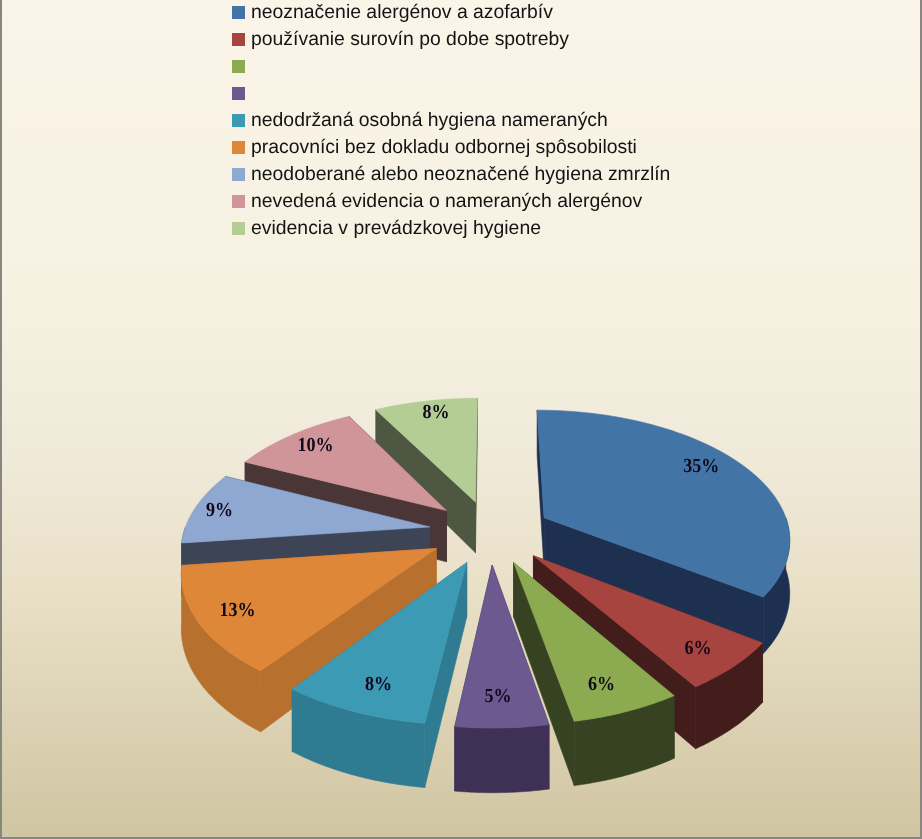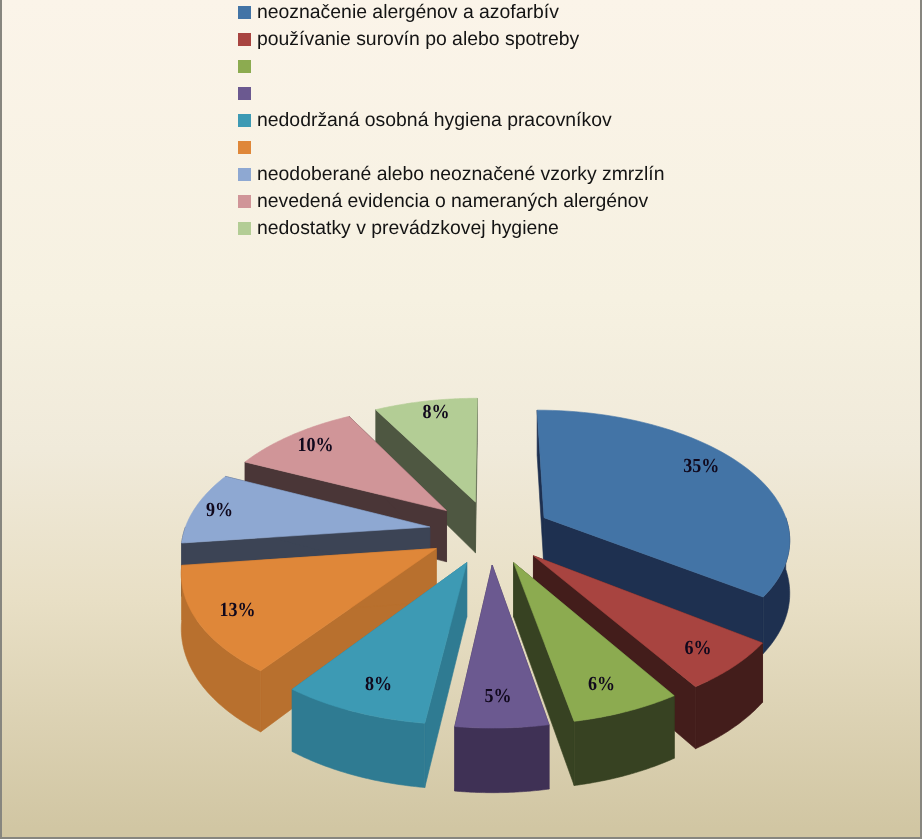--- a/index.html
+++ b/index.html
@@ -2,21 +2,21 @@
 <html><head>
 <meta charset="utf-8">
 <title>Pie chart</title>
 <style>
   html,body{margin:0;padding:0;background:#ffffff;}
   body{width:922px;height:839px;overflow:hidden;font-family:"Liberation Sans",sans-serif;
         -webkit-font-smoothing:antialiased;text-rendering:geometricPrecision;}
   #page{position:relative;width:922px;height:839px;box-sizing:border-box;overflow:hidden;}
   #bg{position:absolute;left:0;top:0;right:0;bottom:0;}
   #chart{position:absolute;left:0;top:0;}
-  #legend{position:absolute;left:236px;top:-1px;}
+  #legend{position:absolute;left:230px;top:-1px;}
   .lrow{display:flex;align-items:center;height:27px;}
   .lsw{width:13px;height:13px;margin-right:6px;flex:0 0 auto;}
   .ltx{font-size:19.4px;color:#141414;white-space:nowrap;line-height:1;}
 </style>
 </head>
 <body>
 
 <div id="page" style="border-left: 2px solid rgb(135, 134, 127); border-right: 2px solid rgb(135, 134, 127); border-bottom: 2px solid rgb(135, 134, 127);">
   <div id="bg" style="background: linear-gradient(rgb(251, 244, 233) 0px, rgb(246, 241, 225) 300px, rgb(240, 234, 218) 450px, rgb(232, 223, 197) 600px, rgb(209, 198, 163) 828px);"></div>
   <svg id="chart" width="922" height="839">
@@ -64,41 +64,42 @@
       <text x="0" y="0" text-anchor="middle" dominant-baseline="central" font-family="&quot;Liberation Serif&quot;,serif" font-size="20" transform="translate(313.6,444.5) scale(0.9,1)" font-weight="bold" fill="#10081C">10%</text>
       <text x="0" y="0" text-anchor="middle" dominant-baseline="central" font-family="&quot;Liberation Serif&quot;,serif" font-size="20" transform="translate(434.0,412.3) scale(0.9,1)" font-weight="bold" fill="#10081C">8%</text>
     </svg>
   <div id="legend">
       <div class="lrow">
         <span class="lsw" style="background: rgb(67, 116, 166);"></span>
         <span class="ltx">neoznačenie alergénov a azofarbív</span>
       </div>
       <div class="lrow">
         <span class="lsw" style="background: rgb(168, 68, 64);"></span>
-        <span class="ltx">používanie surovín po alebo spotreby</span>
+        <span class="ltx">používanie surovín po dobe spotreby</span>
       </div>
       <div class="lrow">
         <span class="lsw" style="background: rgb(140, 171, 80);"></span>
       </div>
       <div class="lrow">
         <span class="lsw" style="background: rgb(107, 89, 144);"></span>
       </div>
       <div class="lrow">
         <span class="lsw" style="background: rgb(61, 154, 180);"></span>
-        <span class="ltx">nedodržaná osobná hygiena pracovníkov</span>
+        <span class="ltx">nedodržaná osobná hygiena nameraných</span>
       </div>
       <div class="lrow">
         <span class="lsw" style="background: rgb(223, 135, 57);"></span>
+        <span class="ltx">pracovníci bez dokladu odbornej spôsobilosti</span>
       </div>
       <div class="lrow">
         <span class="lsw" style="background: rgb(142, 168, 210);"></span>
-        <span class="ltx">neodoberané alebo neoznačené vzorky zmrzlín</span>
+        <span class="ltx">neodoberané alebo neoznačené hygiena zmrzlín</span>
       </div>
       <div class="lrow">
         <span class="lsw" style="background: rgb(208, 149, 152);"></span>
         <span class="ltx">nevedená evidencia o nameraných alergénov</span>
       </div>
       <div class="lrow">
         <span class="lsw" style="background: rgb(179, 205, 149);"></span>
-        <span class="ltx">nedostatky v prevádzkovej hygiene</span>
+        <span class="ltx">evidencia v prevádzkovej hygiene</span>
       </div>
     </div>
 </div>
 
 </body></html>

